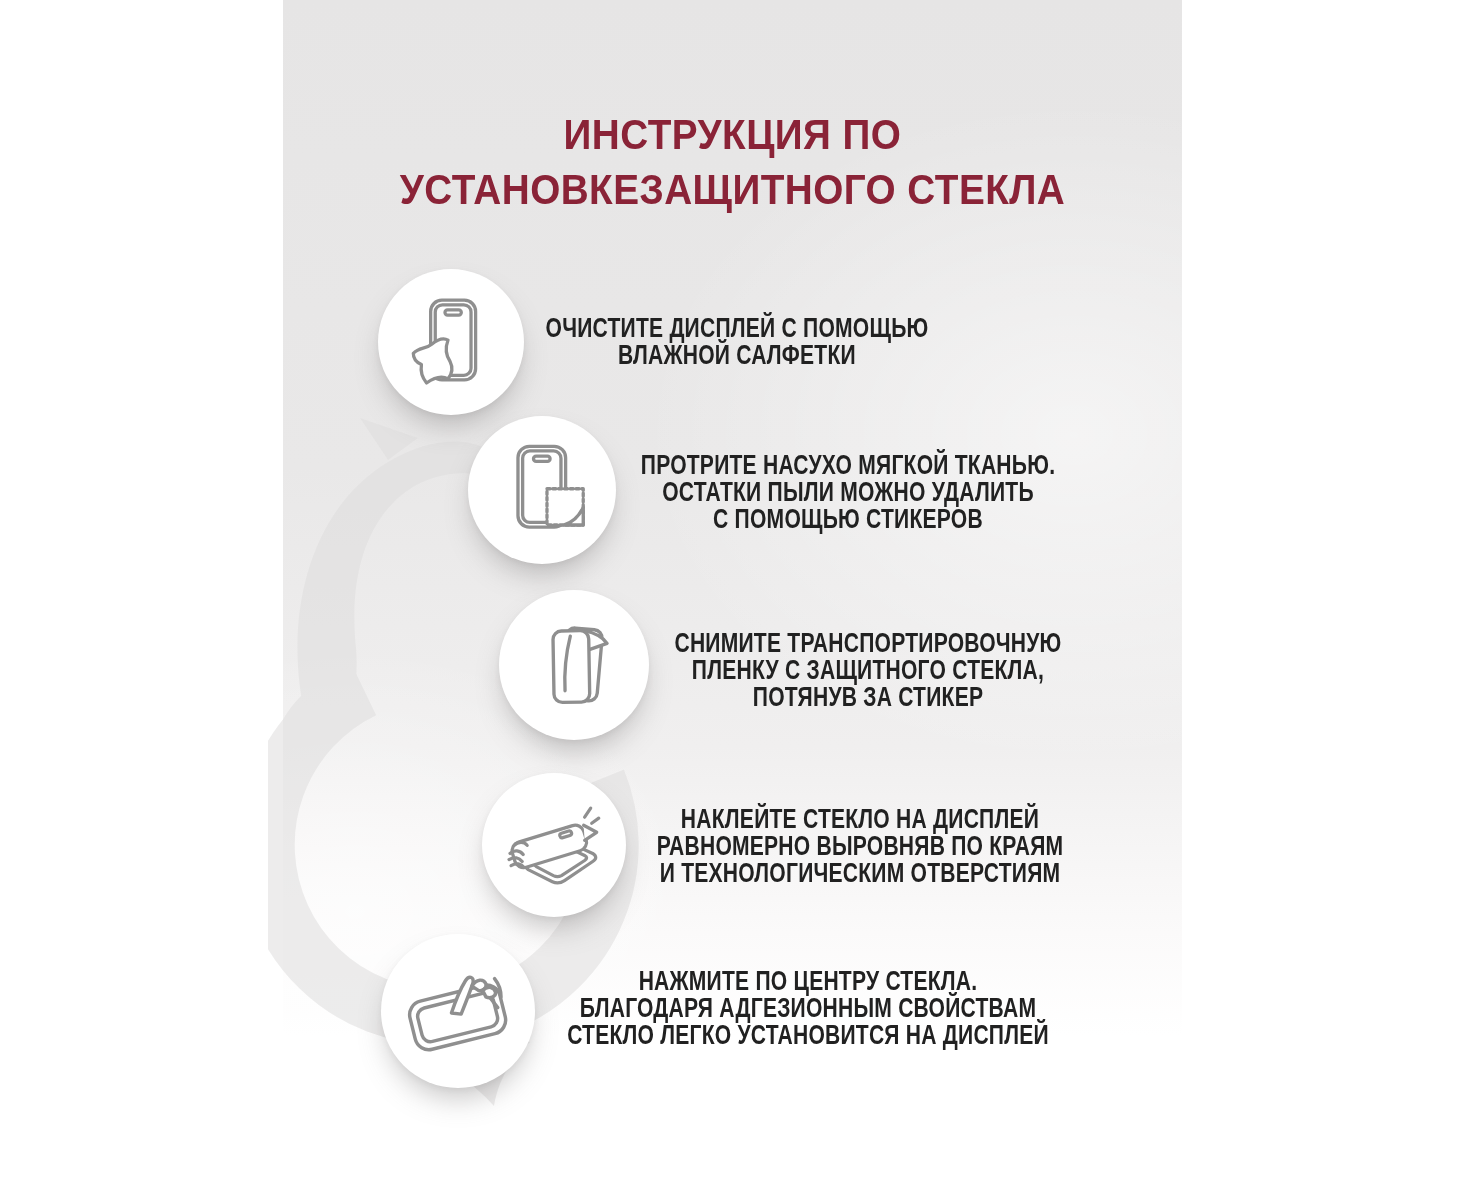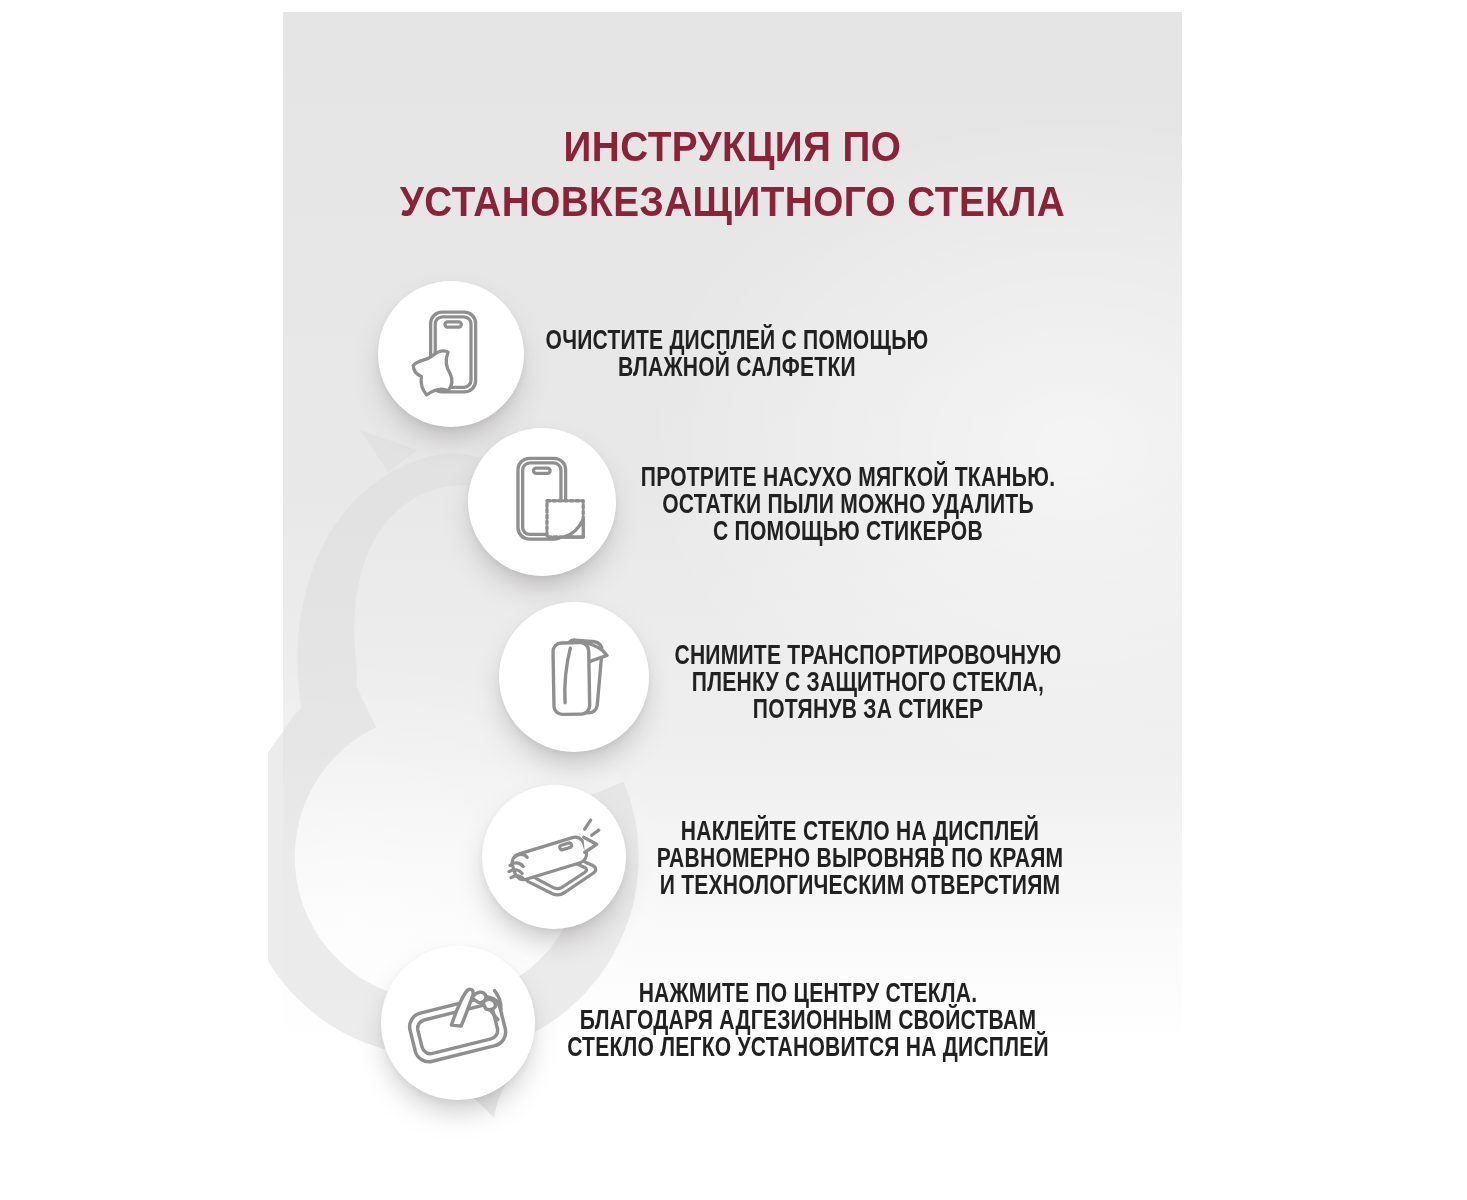--- a/index.html
+++ b/index.html
@@ -4,21 +4,21 @@
 <style>
   html,body{margin:0;padding:0;}
   .page{
     position:relative;
     width:1467px;height:1200px;
     background:#ffffff;
     overflow:hidden;
     font-family:"Liberation Sans","DejaVu Sans",sans-serif;
   }
   .panel{
-    position:absolute;left:283px;top:12px;
+    position:absolute;left:283px;top:0;
     width:899px;height:1036px;
     background:
       radial-gradient(ellipse 620px 480px at 88% 42%, rgba(255,255,255,.55), rgba(255,255,255,0) 70%),
       radial-gradient(ellipse 500px 380px at 8% 88%, rgba(255,255,255,.6), rgba(255,255,255,0) 70%),
       linear-gradient(180deg,#e6e5e5 0%,#e9e8e8 45%,#f0efef 72%,#fbfafa 90%,#ffffff 100%);
   }
   .watermark{
     position:absolute;left:-15px;top:390px;
     width:440px;height:780px;
     opacity:.55;

